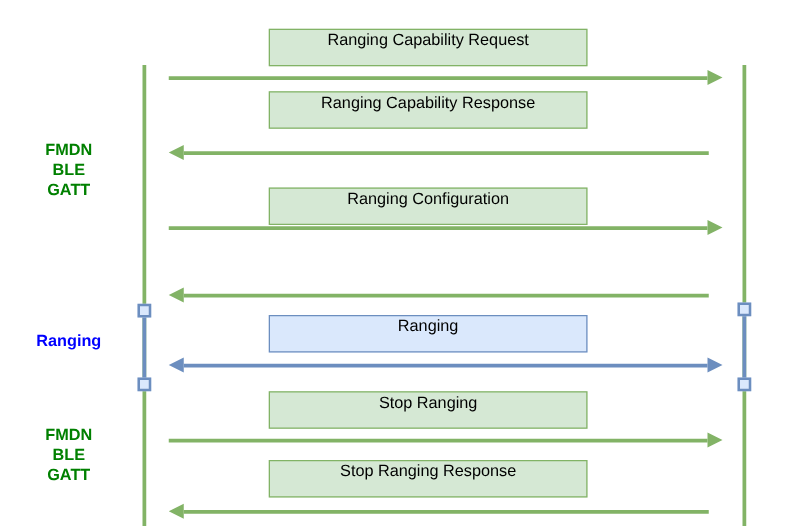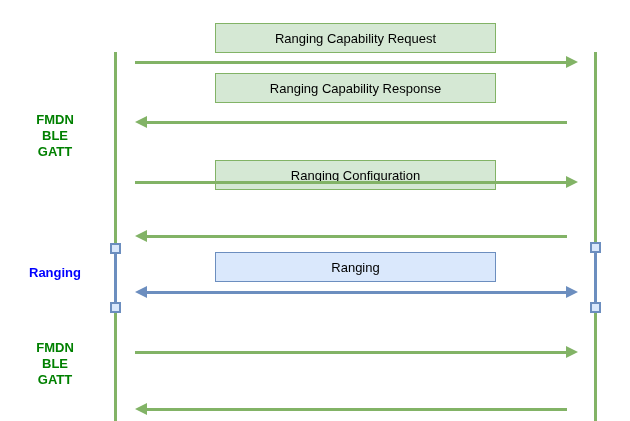--- a/index.html
+++ b/index.html
@@ -9,23 +9,23 @@
   }
   
   .lifeline{position:absolute;width:3px;background:#82b366;}
   .lifeline-blue{position:absolute;width:3px;background:#6c8ebf;}
   .activation-square{
     position:absolute;width:11px;height:11px;box-sizing:border-box;
     background:#dae8fc;border:2px solid #6c8ebf;
   }
   
   .msg-box{
-    position:absolute;left:215px;width:281px;height:30px;box-sizing:border-box;
+    position:absolute;left:215px;width:255px;height:30px;box-sizing:border-box;
     border:1.5px solid #82b366;background:#d5e8d4;
-    display:flex;align-items:center;justify-content:center;
+    display:flex;justify-content:center;
   }
   .msg-box.blue{border-color:#6c8ebf;background:#dae8fc;}
   .msg-label{font-size:13px;color:#000;white-space:nowrap;}
   
   .arrow-line{position:absolute;height:3px;background:#82b366;}
   .arrow-line.blue{background:#6c8ebf;}
   .head{position:absolute;width:0;height:0;}
   .head.right{border-top:6.5px solid transparent;border-bottom:6.5px solid transparent;border-left:12px solid #82b366;}
   .head.left{border-top:6.5px solid transparent;border-bottom:6.5px solid transparent;border-right:12px solid #82b366;}
   .head.blue.right{border-left-color:#6c8ebf;}
@@ -69,35 +69,41 @@
   </div>
   <div class="arrow-line" style="left:135px;top:60.5px;width:431px"></div>
   <div class="head right" style="left:566px;top:55.5px"></div>
 
   <div class="msg-box" style="top:73px">
     <span class="msg-label">Ranging Capability Response</span>
   </div>
   <div class="head left" style="left:135px;top:115.5px"></div>
   <div class="arrow-line" style="left:147px;top:120.5px;width:420px"></div>
 
-  <div class="msg-box" style="top:160px">
+  <div class="msg-box" style="top:150px">
     <span class="msg-label">Ranging Configuration</span>
   </div>
   <div class="arrow-line" style="left:135px;top:180.5px;width:431px"></div>
   <div class="head right" style="left:566px;top:175.5px"></div>
 
   <div class="head left" style="left:135px;top:229.5px"></div>
   <div class="arrow-line" style="left:147px;top:234.5px;width:420px"></div>
 
   <div class="msg-box blue" style="top:252px">
     <span class="msg-label">Ranging</span>
   </div>
   <div class="head blue left" style="left:135px;top:285.5px"></div>
   <div class="arrow-line blue" style="left:147px;top:290.5px;width:419px"></div>
   <div class="head blue right" style="left:566px;top:285.5px"></div>
 
+  <div class="msg-box" style="top:313px">
+    <span class="msg-label">Stop Ranging</span>
+  </div>
   <div class="arrow-line" style="left:135px;top:350.5px;width:431px"></div>
   <div class="head right" style="left:566px;top:345.5px"></div>
 
+  <div class="msg-box" style="top:368px">
+    <span class="msg-label">Stop Ranging Response</span>
+  </div>
   <div class="head left" style="left:135px;top:402.5px"></div>
   <div class="arrow-line" style="left:147px;top:407.5px;width:420px"></div>
 
 </div>
 
 </body></html>

